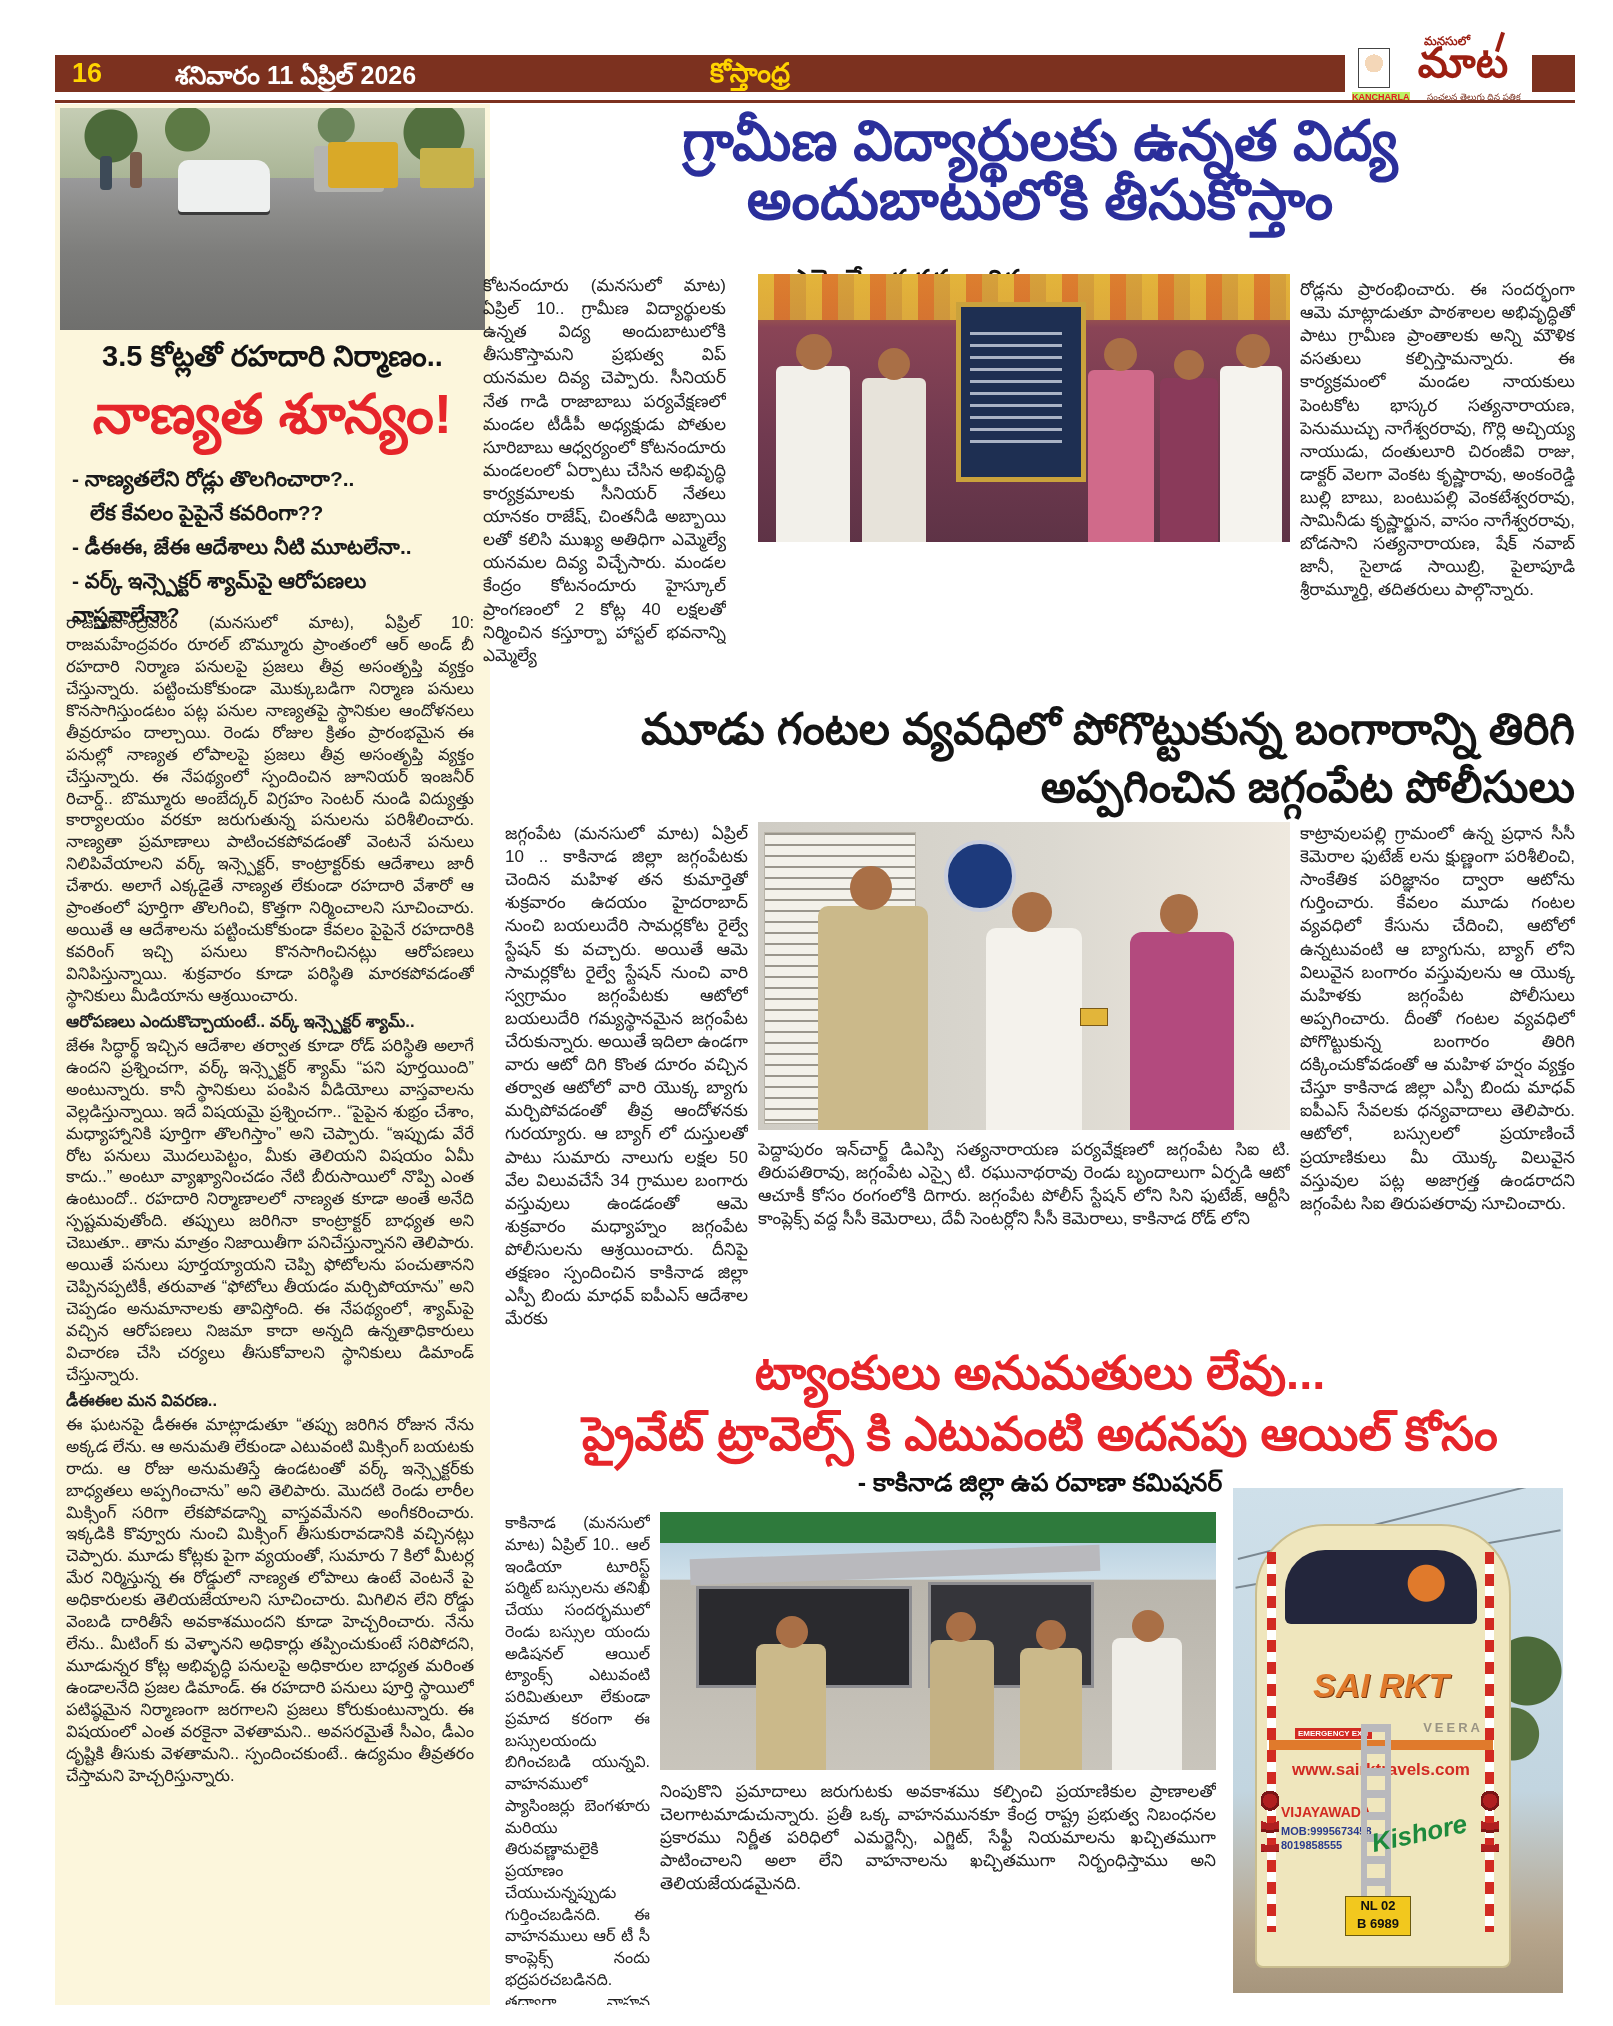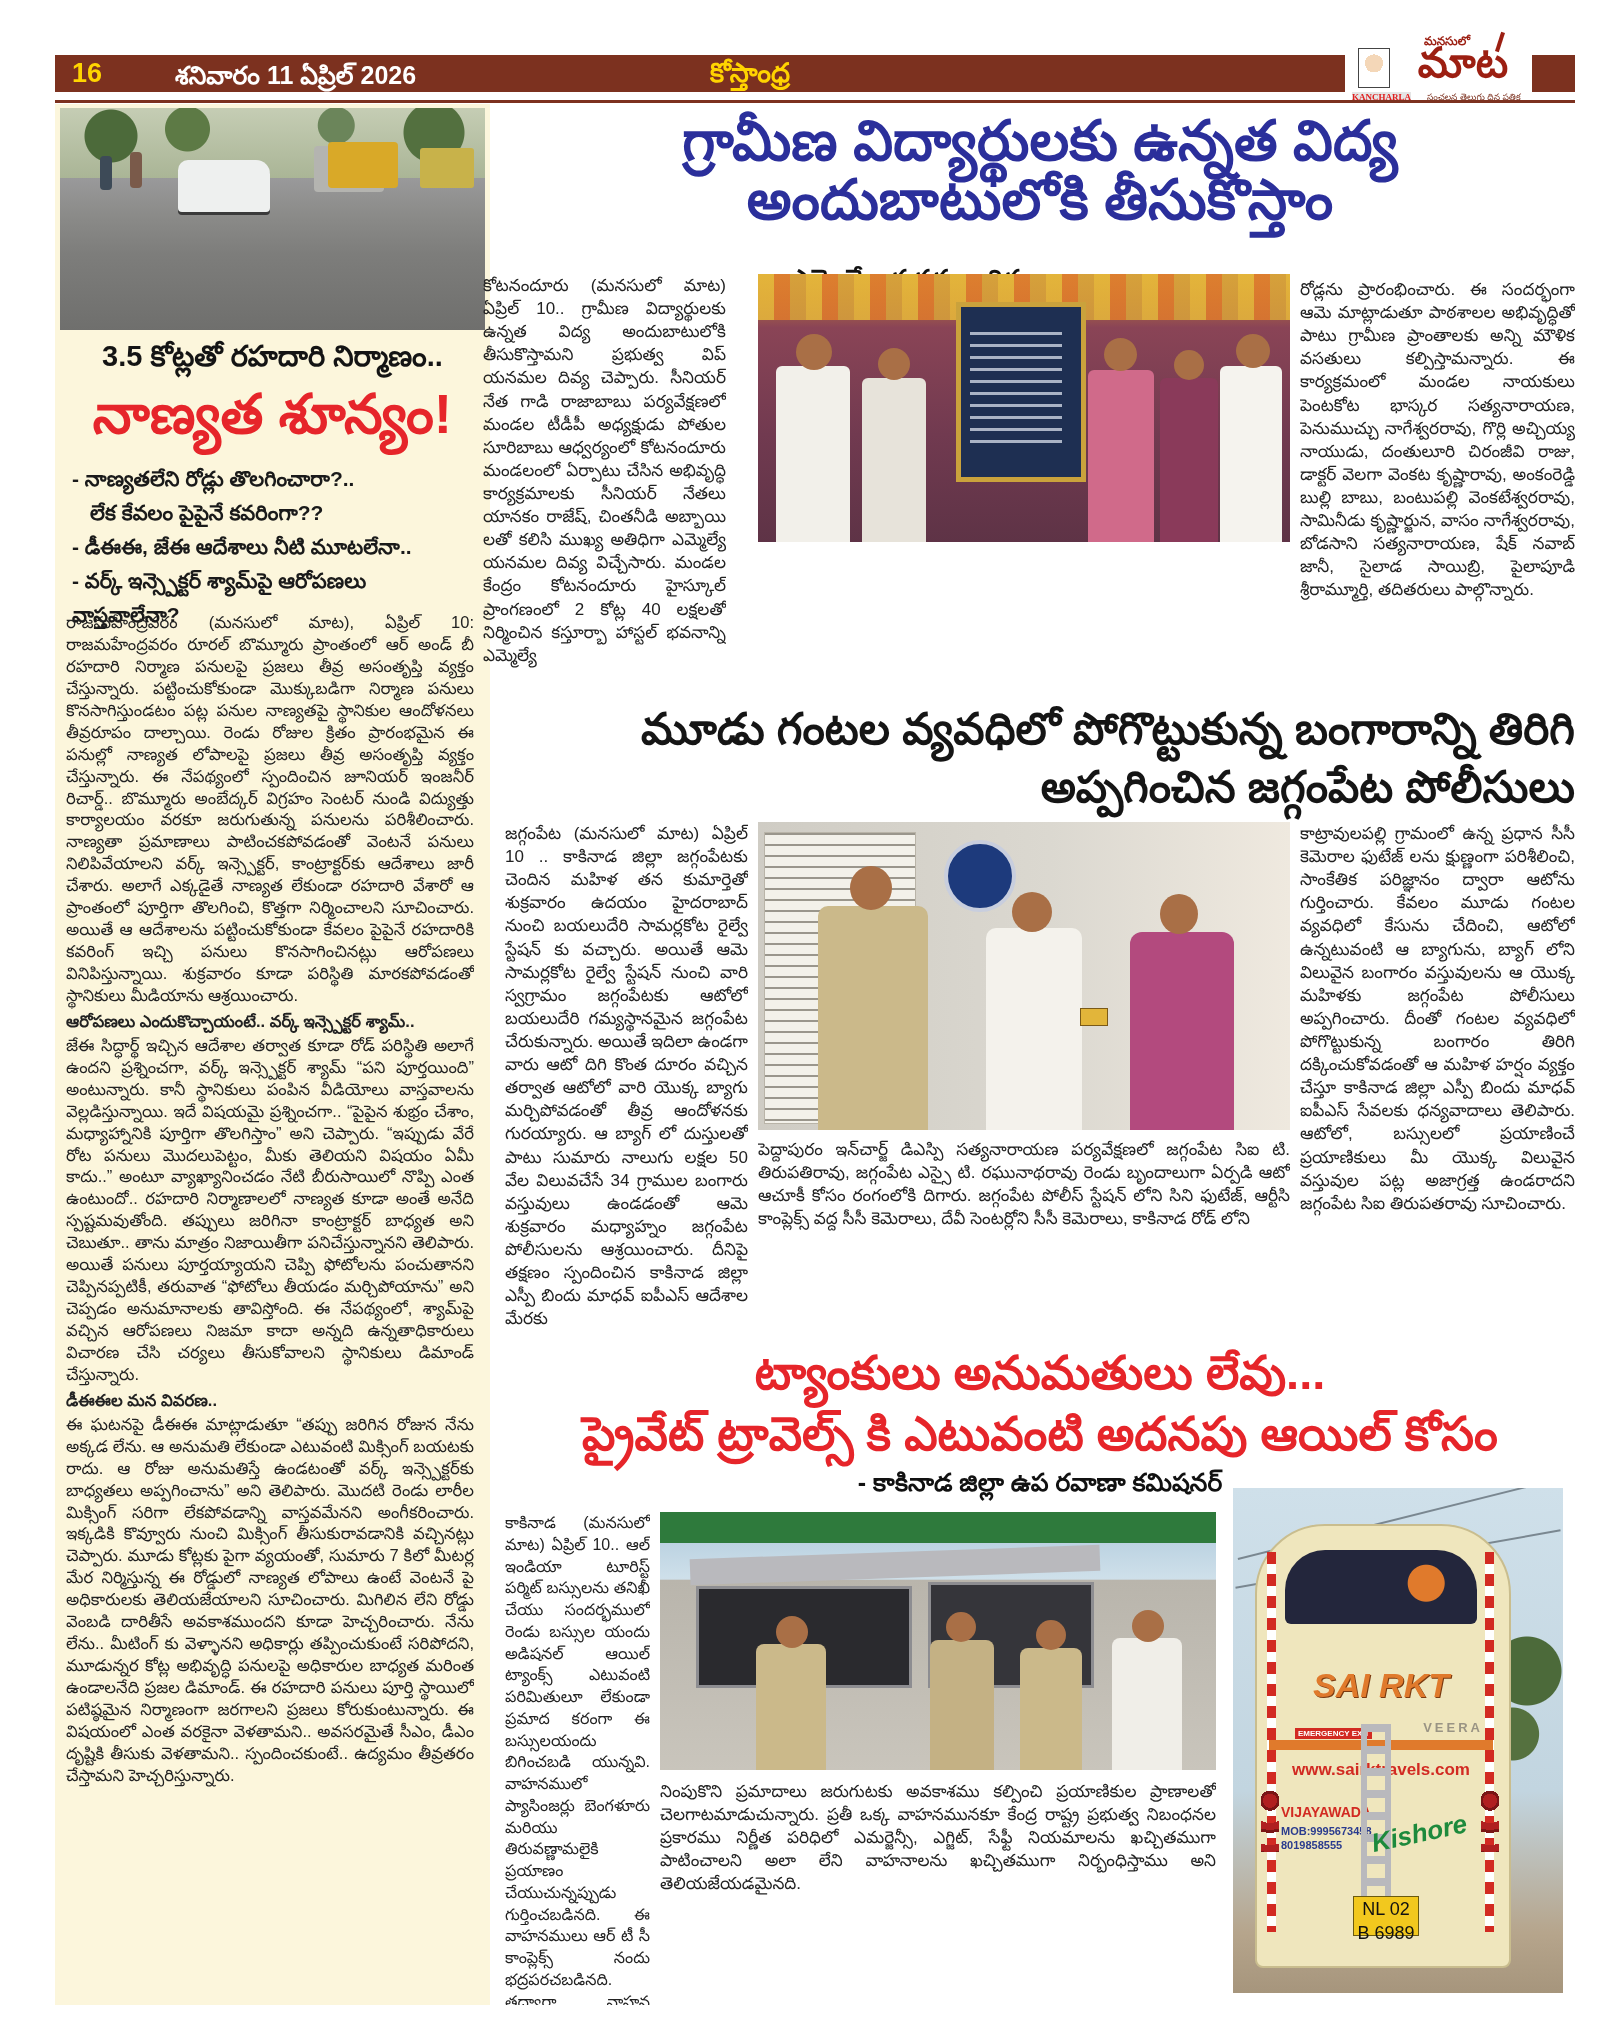--- a/index.html
+++ b/index.html
@@ -12,21 +12,21 @@
   .header-stub{left:1532px;top:55px;width:43px;height:37px;background:#7c311f;}
   .page-num{left:72px;top:58px;font-size:27px;font-weight:bold;color:#ffd400;}
   .header-date{left:175px;top:61px;font-size:25px;font-weight:bold;color:#ffffff;}
   .header-section{left:600px;top:58px;width:300px;text-align:center;font-size:27px;font-weight:bold;color:#ffd400;}
   .masthead{left:1352px;top:30px;width:178px;height:62px;background:#fff;}
   .mast-face{left:1358px;top:48px;width:30px;height:38px;border:1px solid #444;background:
      radial-gradient(circle at 50% 38%, #f4d7b8 0 9px, transparent 9px),#fff;}
   .mast-top{left:1424px;top:34px;font-size:12px;font-weight:bold;color:#9c1f12;}
   .mast-title{left:1398px;top:42px;width:130px;text-align:center;font-size:42px;font-weight:bold;color:#9c1f12;line-height:1;}
   .mast-pen{left:1498px;top:32px;width:4px;height:20px;background:#9c1f12;transform:rotate(18deg);}
-  .mast-pub{left:1352px;top:92px;font-size:9px;font-weight:bold;color:#e02020;background:#e5e5e5;font-family:Liberation Serif, serif;}
+  .mast-pub{left:1352px;top:92px;font-size:9px;font-weight:bold;color:#e02020;background:#bef264;}
   .mast-tag{left:1418px;top:92px;font-size:9px;color:#7c311f;background:#fff;margin-left:9px;}
   .top-rule{left:55px;top:100px;width:1520px;height:3px;background:#7c311f;}
 
   
   .left-col{left:55px;top:104px;width:435px;height:1901px;background:#fcf6dc;}
   .road-photo{left:60px;top:108px;width:425px;height:222px;overflow:hidden;
      background:linear-gradient(180deg,#a8b694 0%,#9aa48c 14%,#8f9488 22%,#99999a 32%,#8b8b89 48%,#7d7d7b 66%,#6f6f6d 100%);}
   .rp-trees{left:0;top:0;width:425px;height:70px;
      background:radial-gradient(circle at 12% 40%, #4c6a3a 0 26px, transparent 27px),
                 radial-gradient(circle at 30% 30%, #5d7a45 0 22px, transparent 23px),
@@ -126,22 +126,22 @@
   .bus-brand{left:52px;top:178px;width:192px;text-align:center;font-size:34px;font-weight:bold;font-style:italic;color:#e07a2c;text-shadow:1px 1px 0 #7a3a10;}
   .bus-model{left:140px;top:232px;width:110px;text-align:right;font-size:13px;font-weight:bold;color:#9a9484;letter-spacing:3px;}
   .bus-orangeband{left:36px;top:252px;width:224px;height:10px;background:#e07a2c;}
   .bus-site{left:40px;top:272px;width:216px;text-align:center;font-size:17px;font-weight:bold;color:#d22a22;}
   .bus-city{left:48px;top:316px;font-size:14px;font-weight:bold;color:#d22a22;}
   .bus-mob{left:48px;top:336px;font-size:11px;font-weight:bold;color:#2a3b8e;line-height:1.3;}
   .bus-sign{left:138px;top:330px;font-size:26px;font-weight:bold;font-style:italic;color:#1d8a3c;transform:rotate(-12deg);}
   .bus-ladder{left:128px;top:236px;width:30px;height:200px;
      background:repeating-linear-gradient(180deg,#b9b9bd 0 8px,transparent 8px 22px),
                 linear-gradient(90deg,#b9b9bd 0 6px,transparent 6px 24px,#b9b9bd 24px 30px);}
-  .bus-plate{left:120px;top:408px;width:64px;height:38px;background:#f2c81e;border:1px solid #6a5a10;
-     text-align:center;font-size:18px;font-weight:normal;color:#111;line-height:1.35;}
+  .bus-plate{left:112px;top:408px;width:64px;height:38px;background:#f2c81e;border:1px solid #6a5a10;
+     text-align:center;font-size:13px;font-weight:bold;color:#111;line-height:1.35;}
   .bus-exit{left:62px;top:240px;font-size:8px;font-weight:bold;color:#fff;background:#d22a22;padding:1px 3px;}
   .bus-tailL{left:28px;top:300px;width:18px;height:64px;background:repeating-radial-gradient(circle at 50% 20%,#b02020 0 7px,#7a1616 7px 10px,transparent 10px 22px);}
   .bus-tailR{left:248px;top:300px;width:18px;height:64px;background:repeating-radial-gradient(circle at 50% 20%,#b02020 0 7px,#7a1616 7px 10px,transparent 10px 22px);}
 </style>
 </head>
 <body>
 
 <div class="page">
 
   <div class="abs header-bar"></div>

